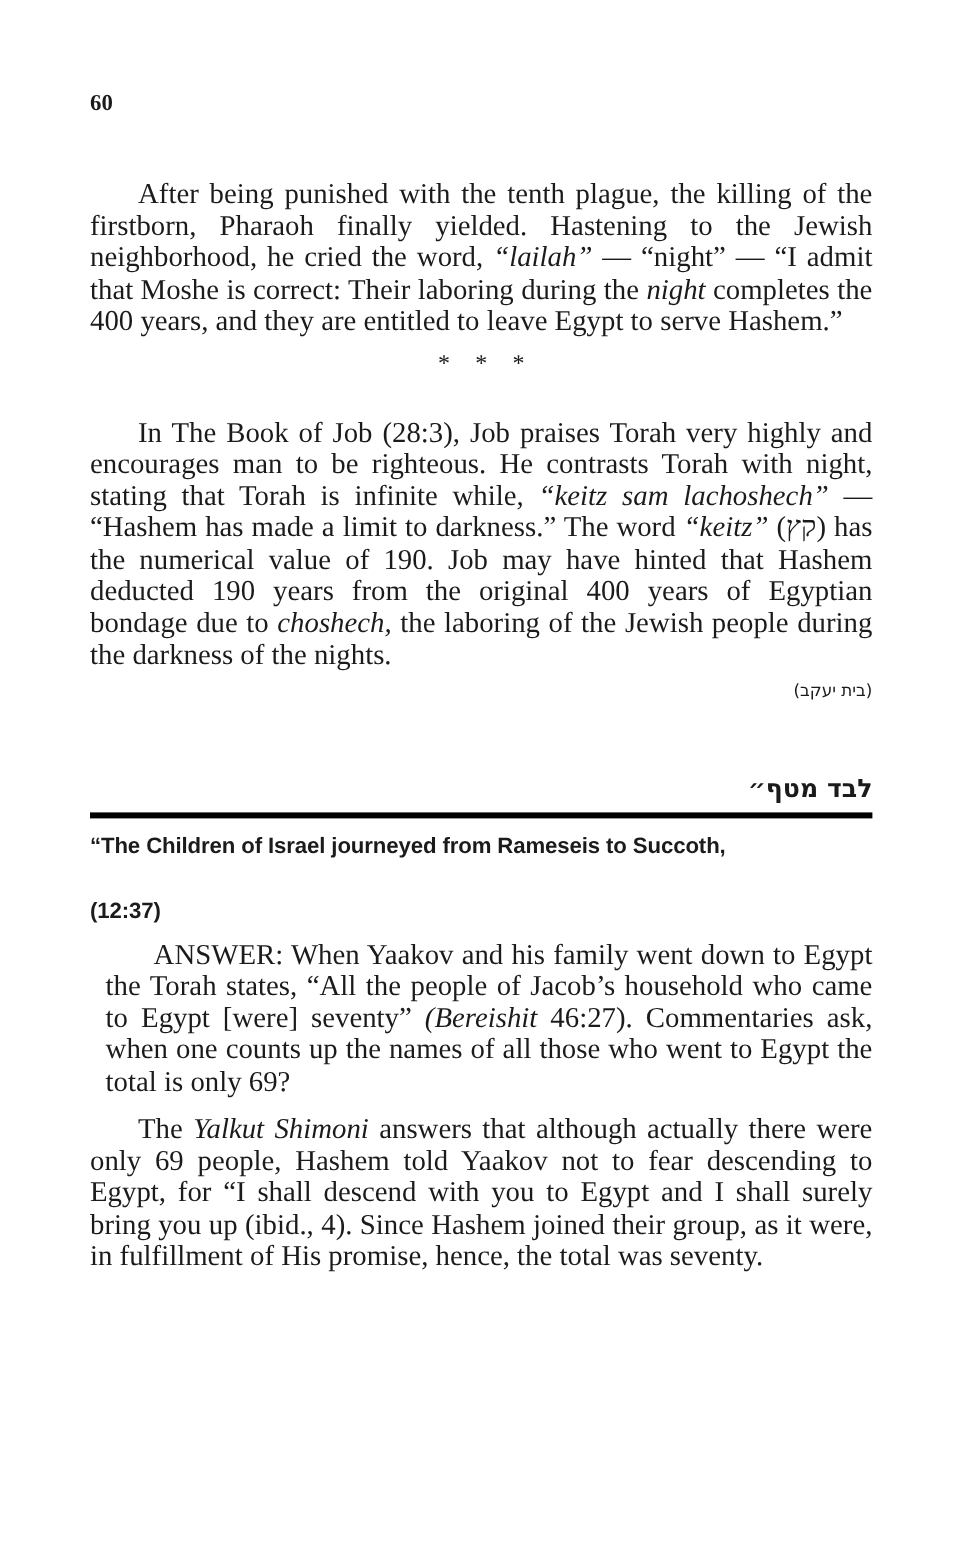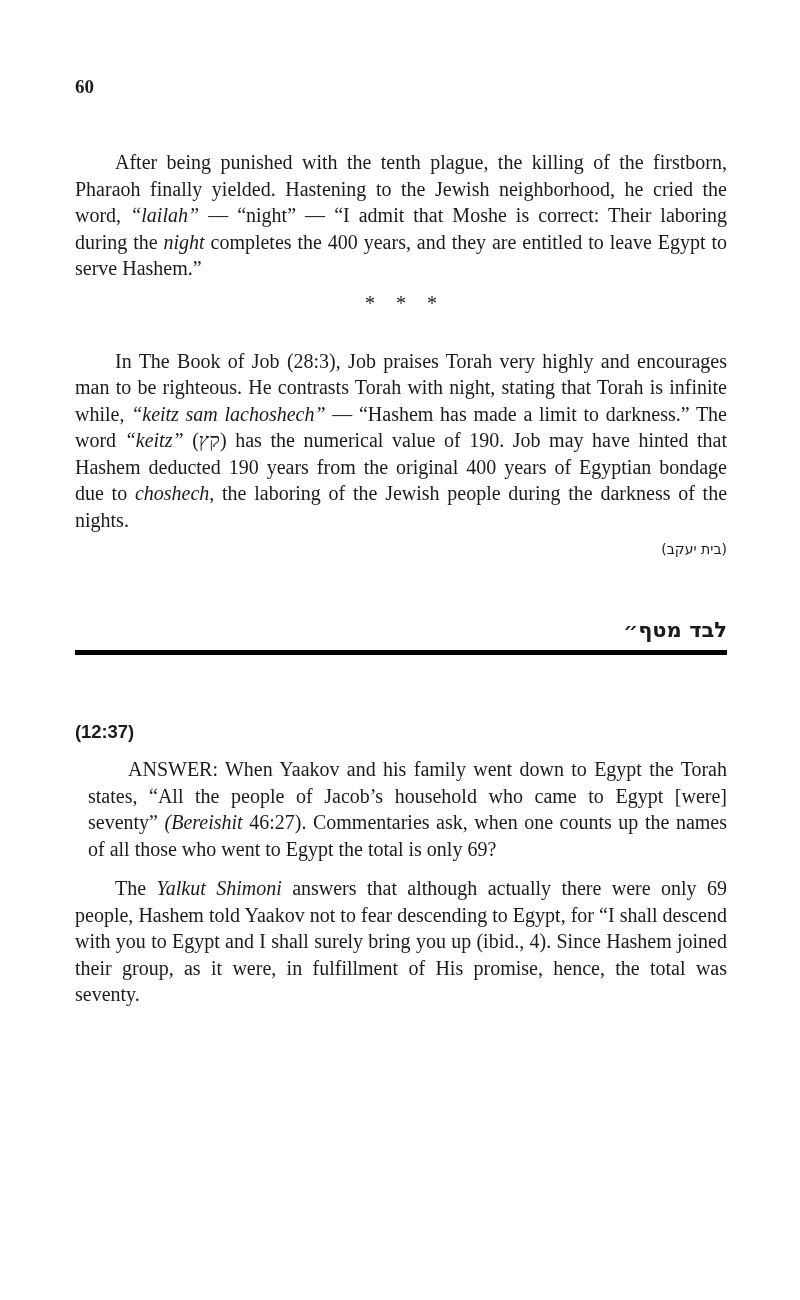--- a/index.html
+++ b/index.html
@@ -30,21 +30,21 @@
     white-space: nowrap;
   }
   .pagenum {
     font-weight: 700;
   }
   .book-title {
     font-variant: small-caps;
     letter-spacing: 0.4px;
   }
   .body-par {
-    font-size: 20px;
+    font-size: 24px;
     line-height: 26.5px;
     text-align: justify;
     text-indent: 40px;
     margin: 0;
   }
   .par-first { margin-top: 50px; }
   .asterisk-divider {
     text-align: center;
     font-size: 20px;
     line-height: 26px;
@@ -102,20 +102,20 @@
   <div class="asterisk-divider">* * *</div>
 
   <p class="body-par par-second"><span>In The Book of Job (28:3), Job praises Torah very highly and encourages man to be righteous. He contrasts Torah with night, stating that Torah is infinite while, </span><span class="i">“keitz sam lachoshech”</span><span> — “Hashem has made a limit to darkness.” The word </span><span class="i">“keitz”</span><span> (קץ) has the numerical value of 190. Job may have hinted that Hashem deducted 190 years from the original 400 years of Egyptian bondage due to </span><span class="i">choshech,</span><span> the laboring of the Jewish people during the darkness of the nights.</span></p>
 
   <div class="citation">(בית יעקב)</div>
 
   <h2 class="hebrew-verse" dir="rtl"><br><span>לבד מטף״</span></h2>
 
   <hr class="thick-rule">
 
-  <h3 class="verse-translation"><br><br><span>(12:37)</span></h3>
+  <h3 class="verse-translation"><span>“The Children of Israel journeyed from Rameseis to Succoth,</span><br><br><span>(12:37)</span></h3>
 
 
   <p class="body-par par-answer"><span>ANSWER: When Yaakov and his family went down to Egypt the Torah states, “All the people of Jacob’s household who came to Egypt [were] seventy” </span><span class="i">(Bereishit</span><span> 46:27). Commentaries ask, when one counts up the names of all those who went to Egypt the total is only 69?</span></p>
 
   <p class="body-par par-yalkut"><span>The </span><span class="i">Yalkut Shimoni</span><span> answers that although actually there were only 69 people, Hashem told Yaakov not to fear descending to Egypt, for “I shall descend with you to Egypt and I shall surely bring you up (ibid., 4). Since Hashem joined their group, as it were, in fulfillment of His promise, hence, the total was seventy.</span></p>
 
 </div>
 
 </body></html>

